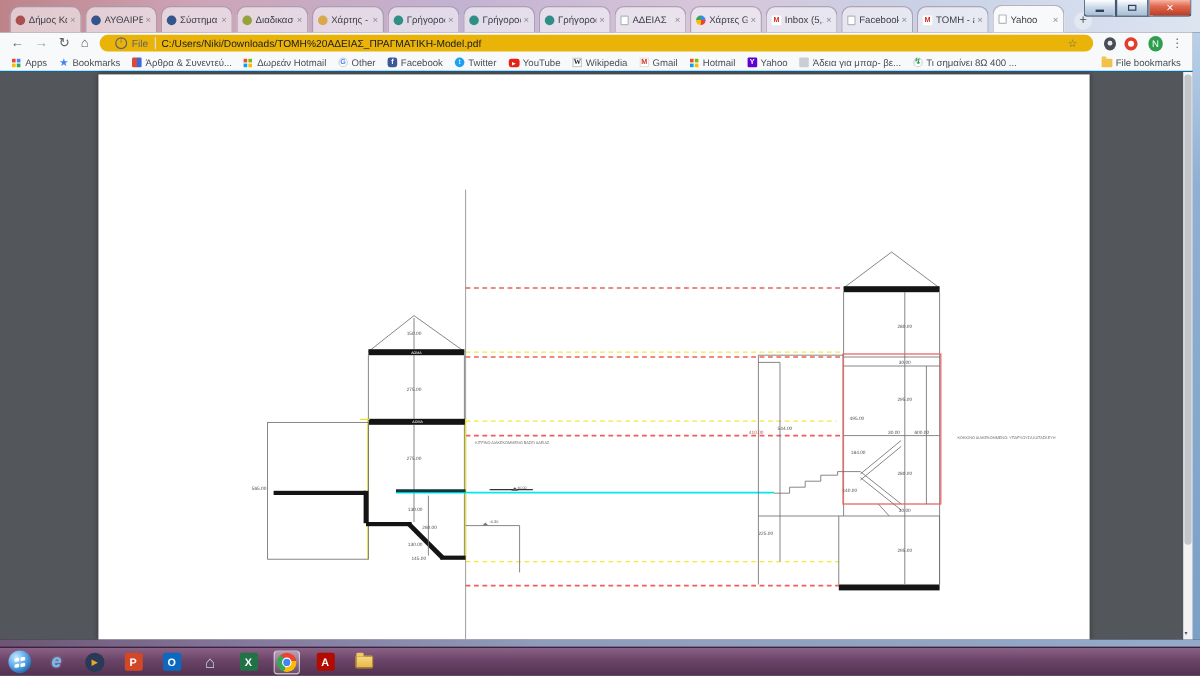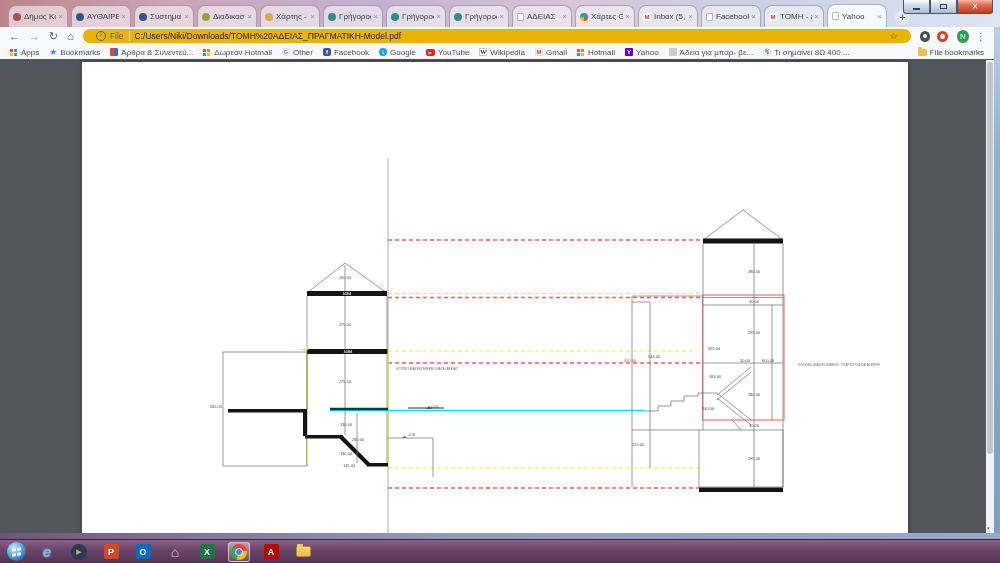--- a/index.html
+++ b/index.html
@@ -279,21 +279,21 @@
   <span class="bm">
       <span class="ic ic-g"></span>
       <span>Other</span>
     </span>
   <span class="bm">
       <span class="ic ic-fb"></span>
       <span>Facebook</span>
     </span>
   <span class="bm">
       <span class="ic ic-tw"></span>
-      <span>Google</span>
+      <span>Twitter</span>
     </span>
   <span class="bm">
       <span class="ic ic-yt"></span>
       <span>YouTube</span>
     </span>
   <span class="bm">
       <span class="ic ic-wiki"></span>
       <span>Wikipedia</span>
     </span>
   <span class="bm">

